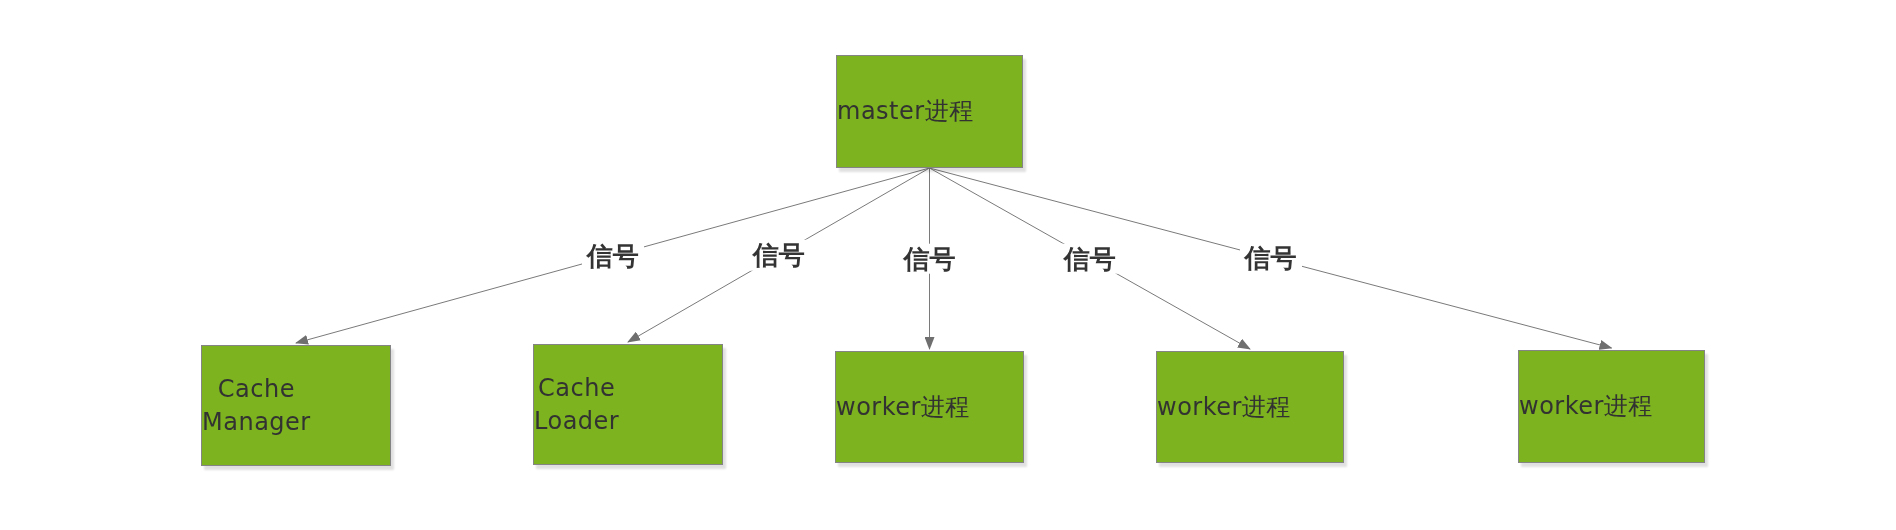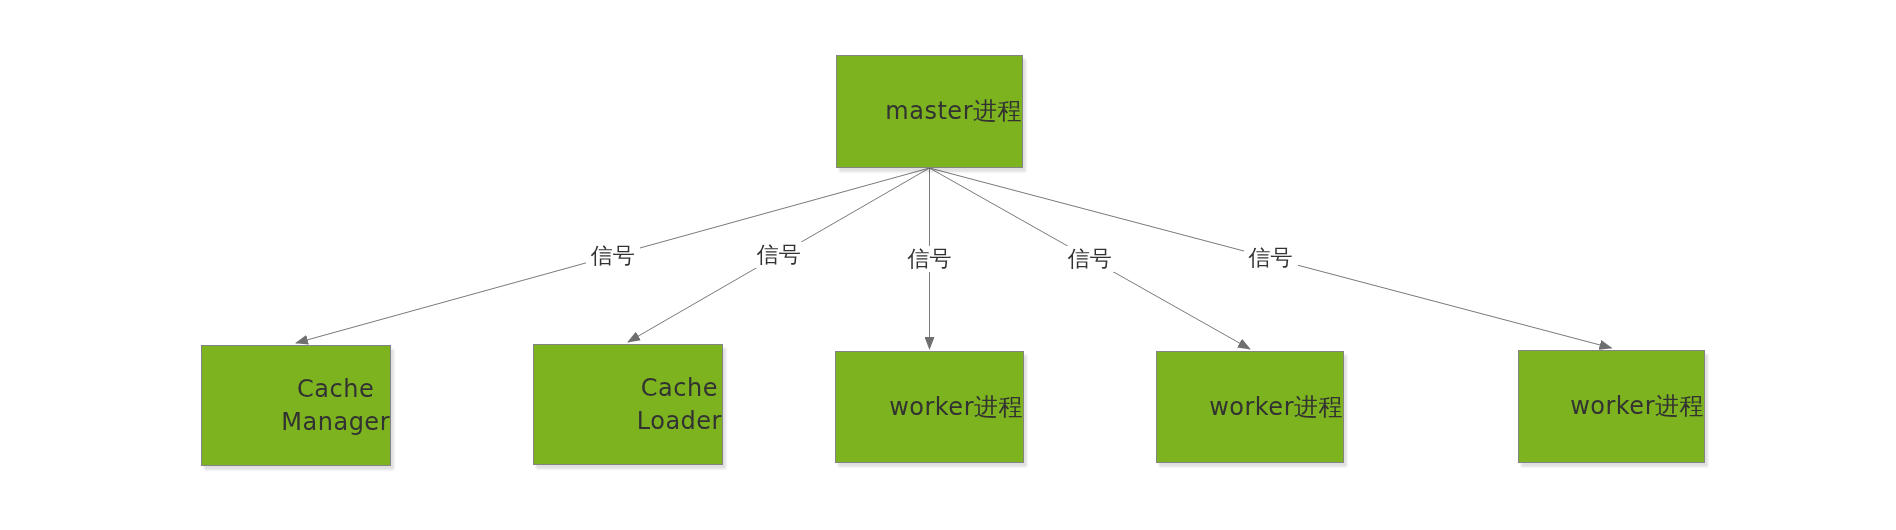--- a/index.html
+++ b/index.html
@@ -21,36 +21,36 @@
     top: 0;
     width: 1896px;
     height: 530px;
     display: block;
   }
   .node {
     position: absolute;
     box-sizing: border-box;
     display: flex;
     align-items: center;
-    justify-content: flex-end;
+    justify-content: flex-start;
     border: 1.5px solid #848484;
     box-shadow: 3px 4px 2px rgba(0,0,0,0.12);
   }
   .node-label {
     font-size: 24px;
     line-height: 1.35;
     text-align: center;
     white-space: pre-line;
     letter-spacing: 0.5px;
   }
   .edge-label {
     position: absolute;
     transform: translate(-50%, -50%);
-    font-size: 22px;
-    font-weight: 400;
+    font-size: 26px;
+    font-weight: 700;
     line-height: 1.1;
     background: #ffffff;
     padding: 1px 5px;
     white-space: nowrap;
     text-shadow: 0 0 3px #ffffff;
   }
 </style>
 </head>
 <body>
 

